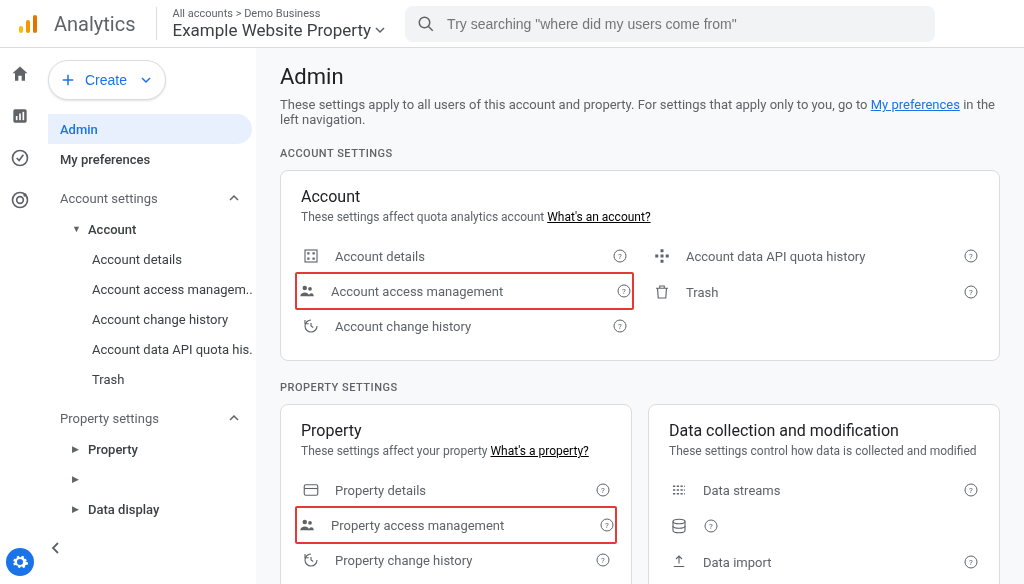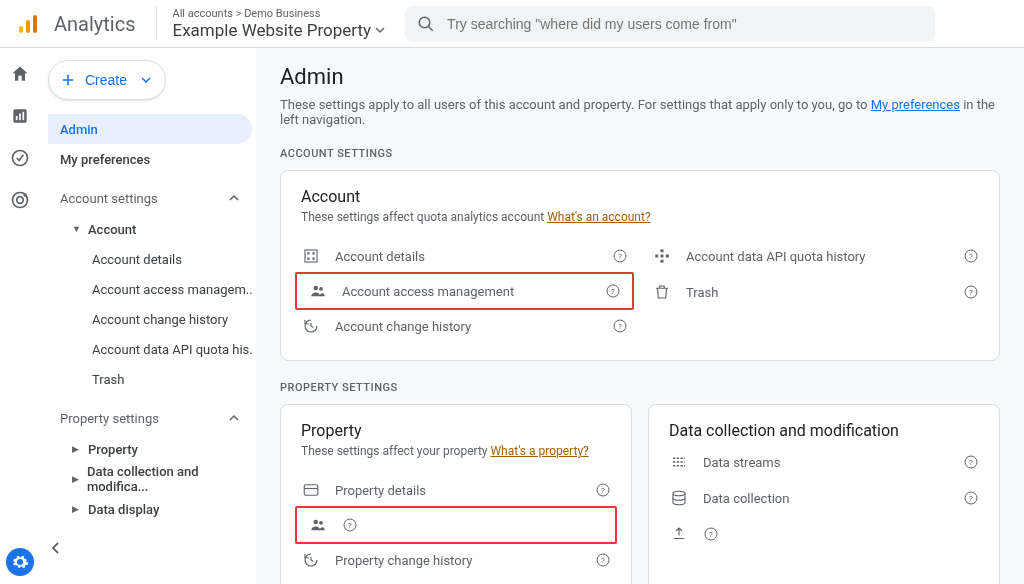--- a/index.html
+++ b/index.html
@@ -29,27 +29,27 @@
 .nav-subsubitem { height: 30px; display: flex; align-items: center; padding: 0 8px 0 28px; font-size: 13px; color: #3c4043; cursor: pointer; white-space: nowrap; overflow: hidden; text-overflow: ellipsis; max-width: 190px; }
 .collapse-chevron { text-align: center; margin-top: 16px; cursor: pointer; }
 .main { flex: 1; background: #f8f9fa; padding: 16px 24px; overflow-y: auto; }
 .main h1 { font-size: 22px; font-weight: 400; color: #202124; margin-bottom: 8px; }
 .main .subtitle { font-size: 13px; color: #5f6368; margin-bottom: 20px; }
 .main .subtitle a { color: #1a73e8; text-decoration: underline; }
 .sec-label { font-size: 11px; font-weight: 500; color: #5f6368; letter-spacing: .5px; margin-bottom: 10px; }
 .card { background: #fff; border: 1px solid #dadce0; border-radius: 8px; padding: 16px 20px; margin-bottom: 20px; }
 .card-title { font-size: 16px; color: #202124; margin-bottom: 4px; }
 .card-desc { font-size: 12px; color: #5f6368; margin-bottom: 14px; }
-.card-desc a { color: #a16207; }
+.card-desc a { color: #000000; }
 .link-grid { display: grid; grid-template-columns: 1fr 1fr; gap: 0 24px; }
 .link-row { display: flex; align-items: center; height: 36px; gap: 14px; position: relative; }
 .link-row .ic { width: 20px; height: 20px; color: #5f6368; display: flex; align-items: center; justify-content: center; }
 .link-row .lbl { flex: 1; font-size: 13px; color: #5f6368; }
 .link-row .help { width: 16px; height: 16px; color: #5f6368; }
-.highlight { border: 2px solid #e53935; border-radius: 2px; padding: 0 11px; margin: -2px -6px; height: 38px; }
+.highlight { border: 2px solid #e53935; border-radius: 2px; padding: 0 0; margin: -2px -6px; height: 38px; }
 .two-col { display: flex; gap: 16px; }
 .two-col .card { flex: 1; }
 svg { display: block; }
 .ico5 { fill: #5f6368; }
 </style>
 </head>
 <body>
 
 <div class="header">
   <div class="logo-wrap">
@@ -162,21 +162,20 @@
             <path d="M2 8 l4-4 4 4" fill="none" stroke="#5f6368" stroke-width="1.5"></path>
           </svg>
       </div>
       <div class="nav-sub">
         <div class="nav-subitem">
             <span class="tri">▶</span>
             <span>Property</span>
           </div>
         <div class="nav-subitem">
             <span class="tri">▶</span>
-            <span>Data collection and modifica...</span>
           </div>
         <div class="nav-subitem">
             <span class="tri">▶</span>
             <span>Data display</span>
           </div>
       </div>
     </div>
     <div class="collapse-chevron">
       <svg width="16" height="16" viewBox="0 0 16 16">
           <path d="M10 3 l-5 5 5 5" fill="none" stroke="#5f6368" stroke-width="1.8"></path>
@@ -307,20 +306,21 @@
         </div>
         <div class="link-row highlight">
           <span class="ic">
               <svg width="18" height="18" viewBox="0 0 24 24">
                 <circle cx="9" cy="8" r="3" class="ico5"></circle>
                 <circle cx="16" cy="9" r="2.5" class="ico5"></circle>
                 <path d="M3 19c0-3 3-5 6-5s6 2 6 5" class="ico5"></path>
                 <path d="M14 19c0-2 2-4 4-4s3 2 3 4" class="ico5"></path>
               </svg>
             </span>
+          <span class="lbl">Property access management</span>
           <span class="help">
               <svg width="16" height="16" viewBox="0 0 24 24">
                 <circle cx="12" cy="12" r="9" fill="none" stroke="#5f6368" stroke-width="1.5"></circle>
                 <text x="12" y="16" text-anchor="middle" font-size="12" fill="#5f6368">?</text>
               </svg>
             </span>
         </div>
         <div class="link-row">
           <span class="ic">
               <svg width="18" height="18" viewBox="0 0 24 24">
@@ -339,20 +339,21 @@
         </div>
         <div class="link-row">
           
           
           
         </div>
       </div>
 
       <div class="card">
         <div class="card-title">Data collection and modification</div>
+        <div class="card-desc">These settings control how data is collected and modified</div>
         <div class="link-row">
           <span class="ic">
               <svg width="18" height="18" viewBox="0 0 24 24">
                 <line x1="4" y1="7" x2="20" y2="7" stroke="#5f6368" stroke-width="2" stroke-dasharray="3 2"></line>
                 <line x1="4" y1="12" x2="20" y2="12" stroke="#5f6368" stroke-width="2" stroke-dasharray="3 2"></line>
                 <line x1="4" y1="17" x2="20" y2="17" stroke="#5f6368" stroke-width="2" stroke-dasharray="3 2"></line>
               </svg>
             </span>
           <span class="lbl">Data streams</span>
           <span class="help">
@@ -363,34 +364,34 @@
             </span>
         </div>
         <div class="link-row">
           <span class="ic">
               <svg width="18" height="18" viewBox="0 0 24 24">
                 <ellipse cx="12" cy="6" rx="8" ry="3" fill="none" stroke="#5f6368" stroke-width="1.5"></ellipse>
                 <path d="M4 6v12c0 1.7 3.6 3 8 3s8-1.3 8-3V6" fill="none" stroke="#5f6368" stroke-width="1.5"></path>
                 <path d="M4 12c0 1.7 3.6 3 8 3s8-1.3 8-3" fill="none" stroke="#5f6368" stroke-width="1.5"></path>
               </svg>
             </span>
-          <span class="lbl">Data collection</span>
           <span class="help">
               <svg width="16" height="16" viewBox="0 0 24 24">
                 <circle cx="12" cy="12" r="9" fill="none" stroke="#5f6368" stroke-width="1.5"></circle>
                 <text x="12" y="16" text-anchor="middle" font-size="12" fill="#5f6368">?</text>
               </svg>
             </span>
         </div>
         <div class="link-row">
           <span class="ic">
               <svg width="18" height="18" viewBox="0 0 24 24">
                 <path d="M12 4v10 M8 8l4-4 4 4 M5 18h14" fill="none" stroke="#5f6368" stroke-width="1.5"></path>
               </svg>
             </span>
+          <span class="lbl">Data import</span>
           <span class="help">
               <svg width="16" height="16" viewBox="0 0 24 24">
                 <circle cx="12" cy="12" r="9" fill="none" stroke="#5f6368" stroke-width="1.5"></circle>
                 <text x="12" y="16" text-anchor="middle" font-size="12" fill="#5f6368">?</text>
               </svg>
             </span>
         </div>
         <div class="link-row">
           
           

